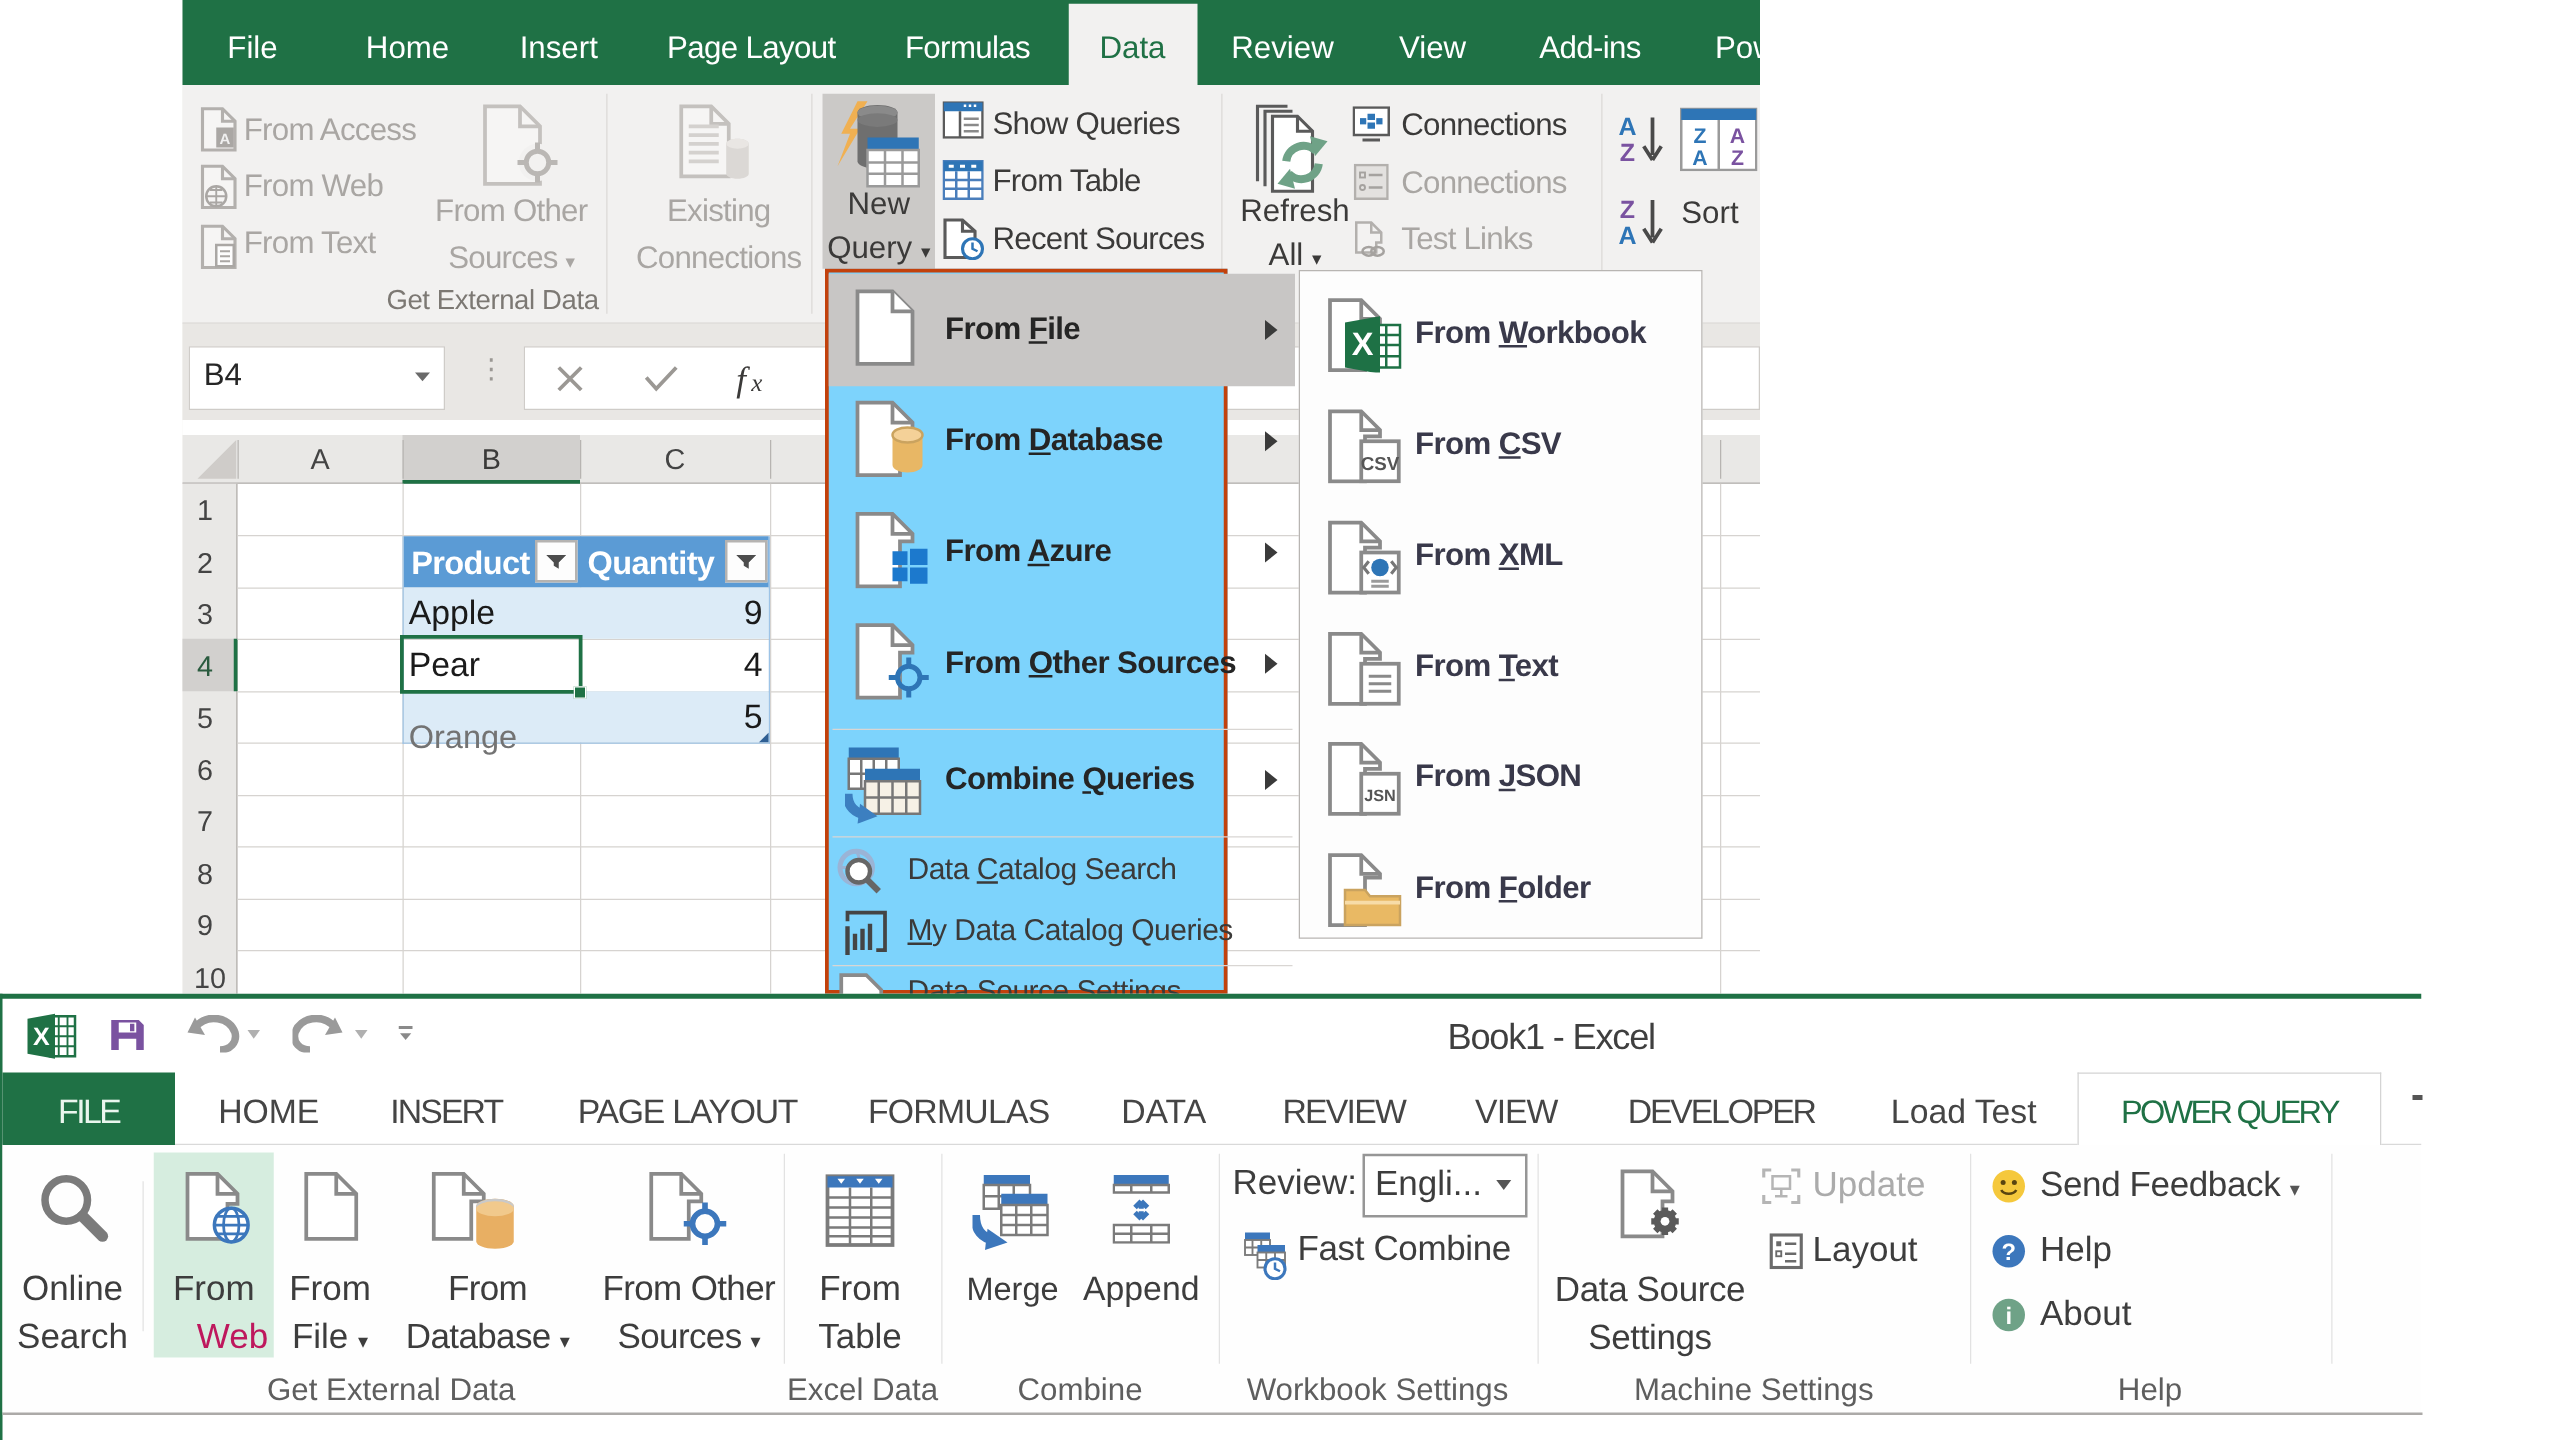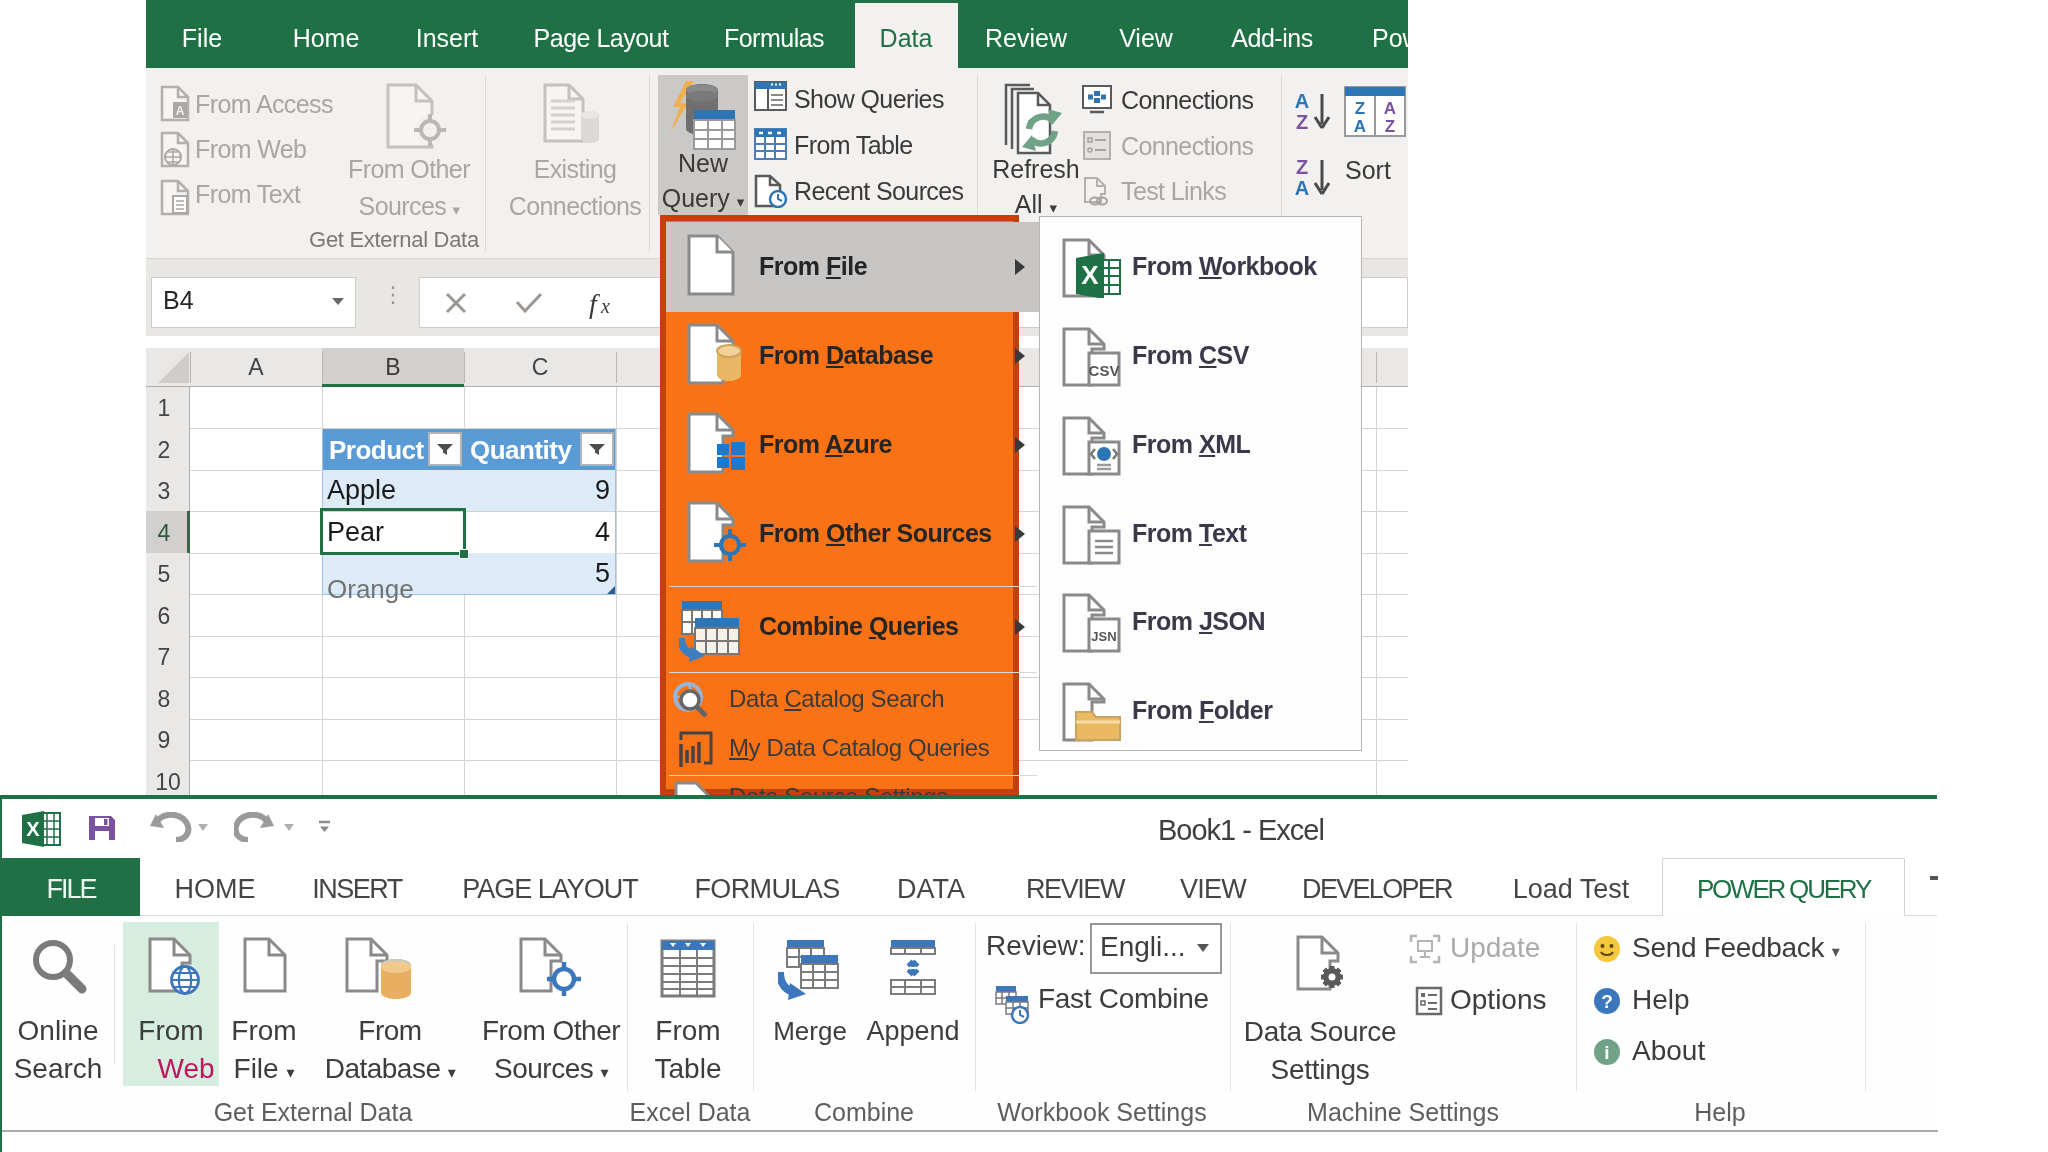--- a/index.html
+++ b/index.html
@@ -310,21 +310,21 @@
   <div class="abs" style="left:174px;top:508px;width:146px;height:47px;border:3px solid #1f7145;box-sizing:border-box;"></div>
   <div class="abs" style="left:313px;top:549px;width:10px;height:10px;background:#1f7145;border:1px solid #fff;box-sizing:border-box;"></div>
 
   <div class="abs" style="left:461px;top:586px;width:8px;height:8px;">
       <svg width="8" height="8">
         <path d="M8 0 L8 8 L0 8 Z" fill="#2e5f94"></path>
       </svg>
     </div>
 </div>
 
-<div class="abs" id="menu" style="left:660px;top:215px;width:359px;height:580px;background:#f97316;border:6px solid #c2410c;box-sizing:border-box;">
+<div class="abs" id="menu" style="left:660px;top:215px;width:322px;height:580px;background:#7dd3fc;border:3px solid #c2410c;box-sizing:border-box;">
   <div class="abs" style="left:0;top:1px;width:373px;height:90px;background:#c8c6c5;"></div>
 
   <svg class="abs" style="left:21px;top:13px;" width="48" height="62" viewBox="0 0 48 62">
     <path d="M2 2 L30 2 L46 18 L46 60 L2 60 Z" fill="#fff" stroke="#8a8a8a" stroke-width="3"></path>
     <path d="M30 2 L30 18 L46 18" fill="#fff" stroke="#8a8a8a" stroke-width="3"></path>
   </svg>
   <div class="txt" style="left:93px;top:33px;font-size:25px;font-weight:bold;color:#252525;letter-spacing:-0.5px;">From <u>F</u>ile</div>
   <svg class="abs" style="left:348px;top:37px;" width="12" height="18">
       <path d="M1 1 L11 9 L1 17 Z" fill="#3a3a3a"></path>
     </svg>
@@ -673,21 +673,21 @@
   <div id="ico-options" class="abs" style="left:1415px;top:191px;width:28px;height:30px;">
       <svg width="28" height="30" viewBox="0 0 28 30">
     <rect x="2" y="2" width="24" height="26" fill="#fff" stroke="#6a6a6a" stroke-width="2.5"></rect>
     <rect x="6" y="7" width="4" height="4" fill="#6a6a6a"></rect>
     <path d="M13 9 L22 9" stroke="#6a6a6a" stroke-width="2"></path>
     <rect x="6" y="15" width="4" height="4" fill="none" stroke="#6a6a6a" stroke-width="1.5"></rect>
     <path d="M13 17 L22 17" stroke="#6a6a6a" stroke-width="2"></path>
     <path d="M13 23 L22 23" stroke="#6a6a6a" stroke-width="2"></path>
   </svg>
     </div>
-  <div class="txt" style="left:1450px;top:191px;font-size:28px;color:#3d3d3d;">Options</div>
+  <div class="txt" style="left:1450px;top:191px;font-size:28px;color:#3d3d3d;">Layout</div>
 
   <div id="ico-smiley" class="abs" style="left:1593px;top:140px;width:28px;height:28px;">
       <svg width="28" height="28" viewBox="0 0 28 28">
     <circle cx="14" cy="14" r="13" fill="#f5c83c"></circle>
     <circle cx="9.5" cy="11" r="2" fill="#5a4510"></circle>
     <circle cx="18.5" cy="11" r="2" fill="#5a4510"></circle>
     <path d="M8 17 C10 21 18 21 20 17" fill="none" stroke="#5a4510" stroke-width="2"></path>
   </svg>
     </div>
   <div class="txt" style="left:1632px;top:139px;font-size:28px;color:#3d3d3d;letter-spacing:-0.3px;">Send Feedback <span style="font-size:16px;color:#555;">▾</span></div>

